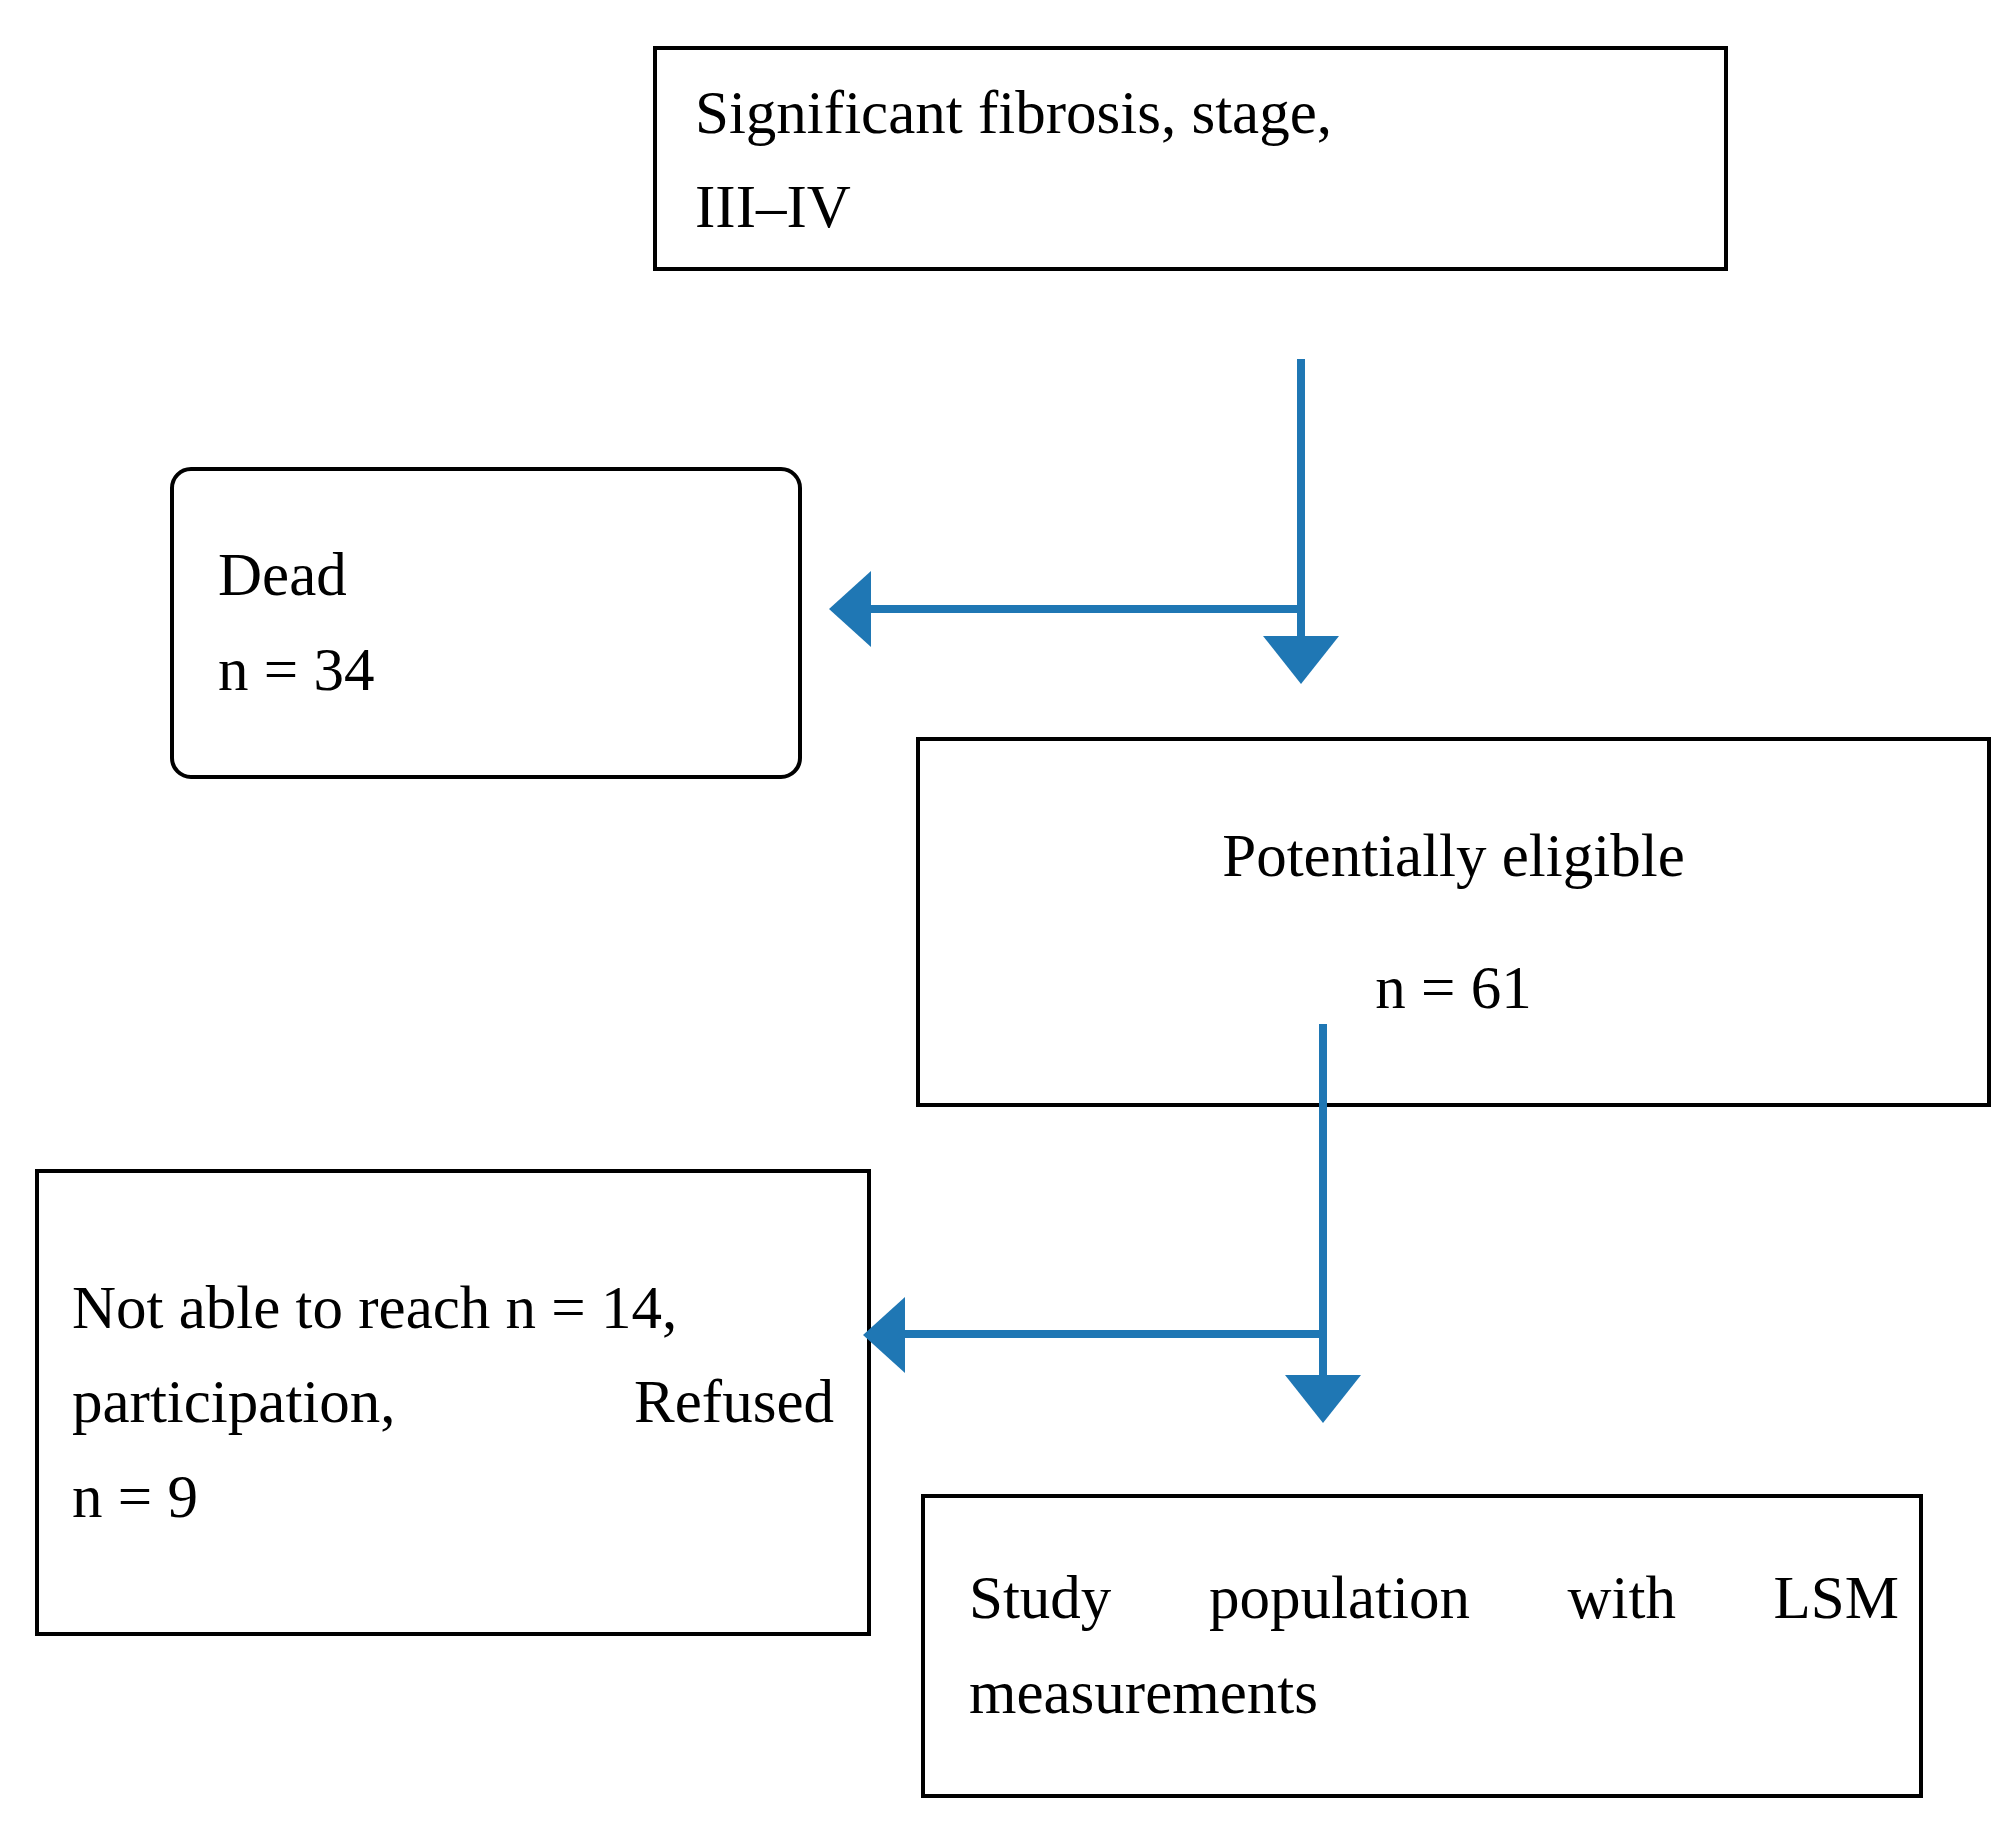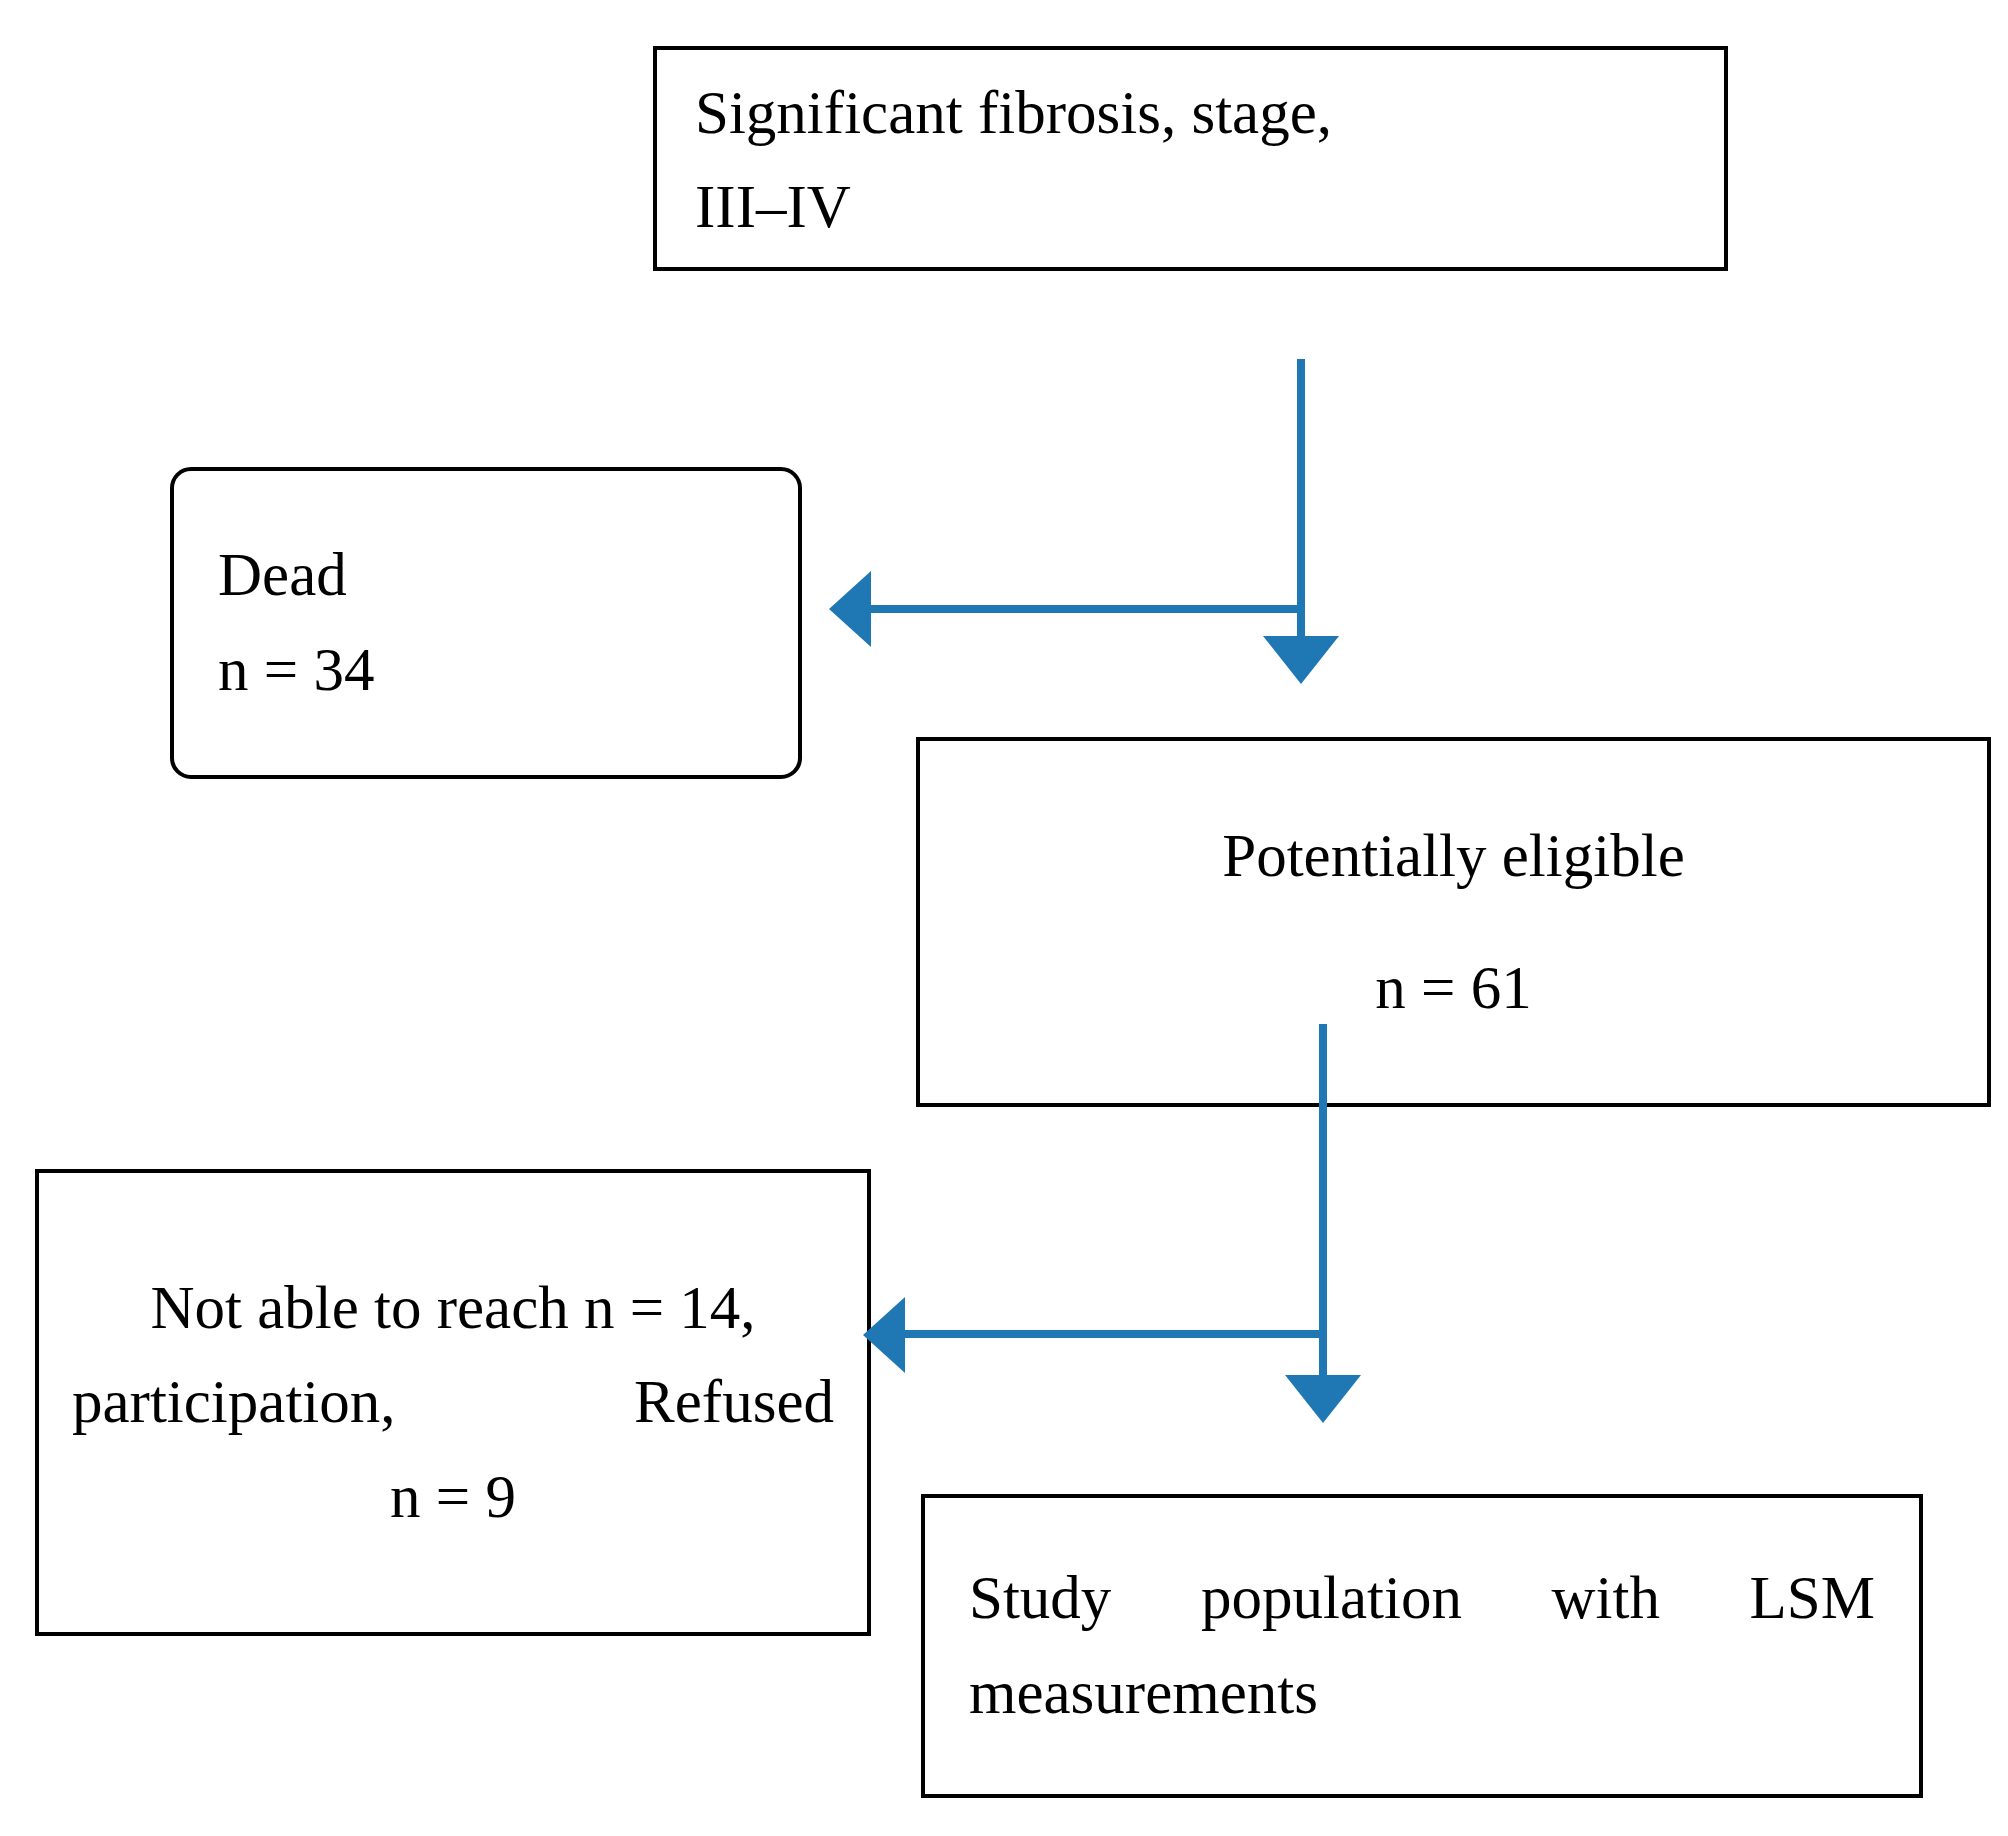--- a/index.html
+++ b/index.html
@@ -51,33 +51,32 @@
   #node-eligible {
     left: 916px; top: 737px; width: 1075px; height: 370px; gap: 37px;
   }
 
   #node-notreach {
     left: 35px; top: 1169px; width: 836px; height: 467px;
   }
   #node-notreach .line {
     padding-left: 33px;
     padding-right: 33px;
-    text-align: center;
   }
   #node-notreach .justify {
     display: flex;
     justify-content: space-between;
   }
 
   #node-study {
     left: 921px; top: 1494px; width: 1002px; height: 304px;
   }
   #node-study .line {
     padding-left: 44px;
-    padding-right: 44px;
+    padding-right: 20px;
     gap: 40px;
   }
   #node-study .justify {
     display: flex;
     justify-content: space-between;
   }
 
   
   .conn {
     position: absolute;

